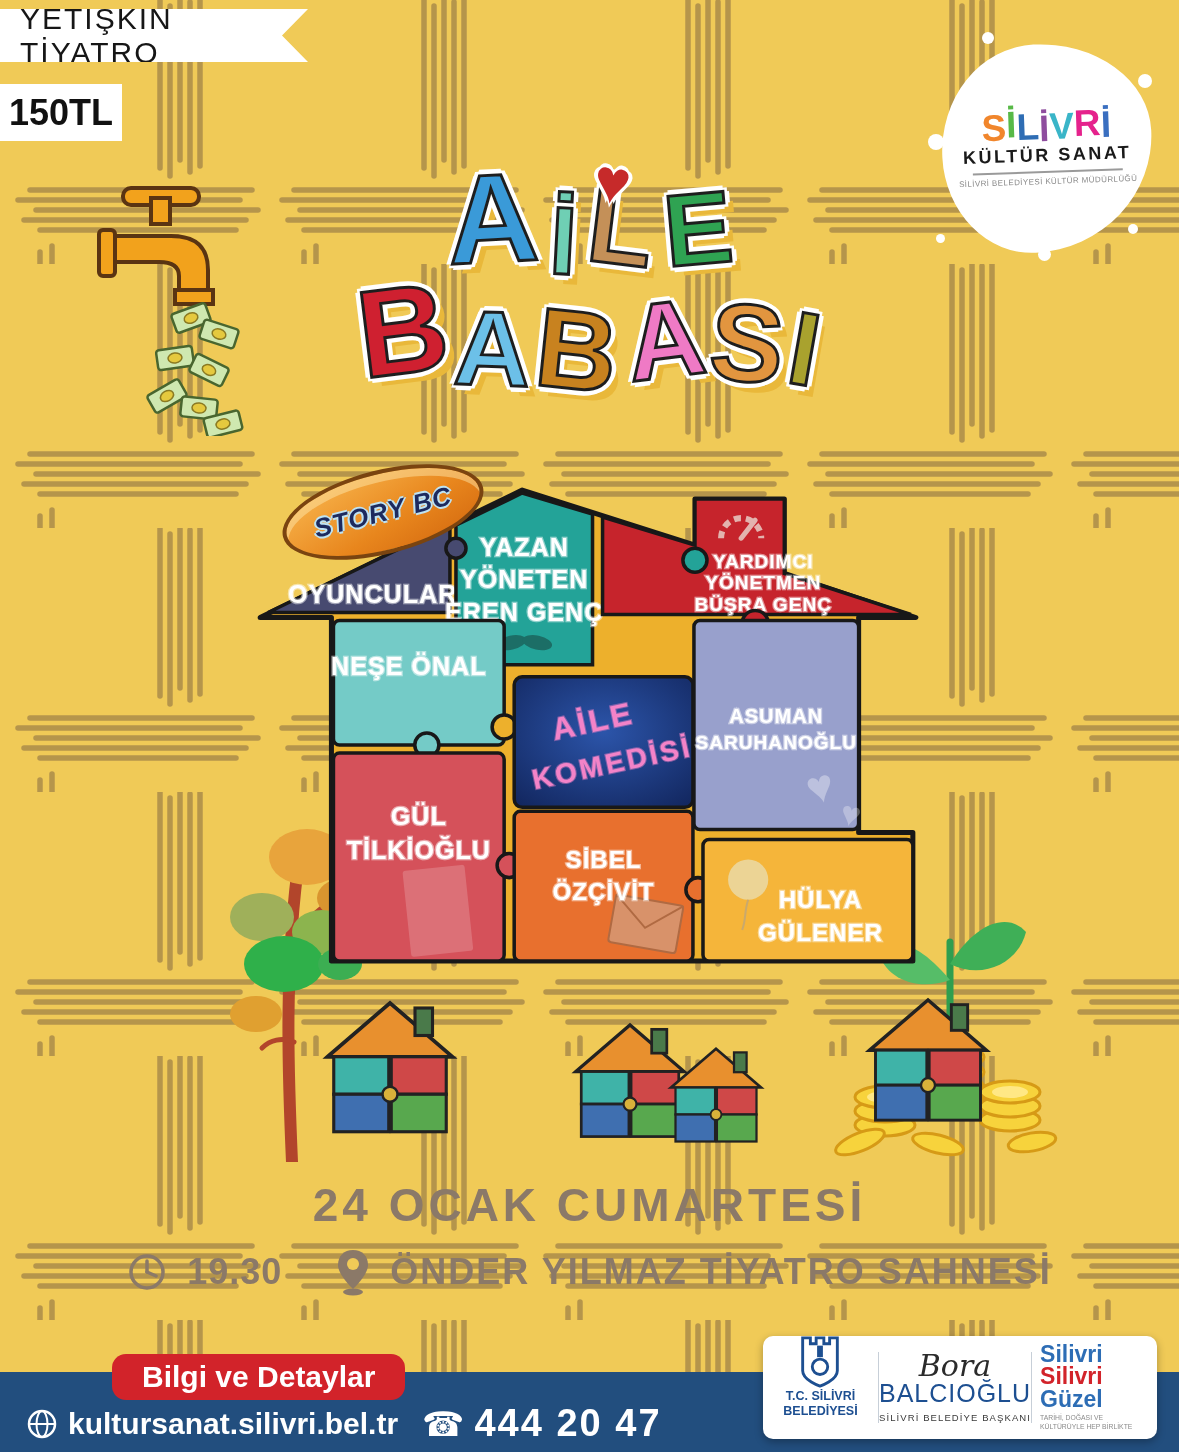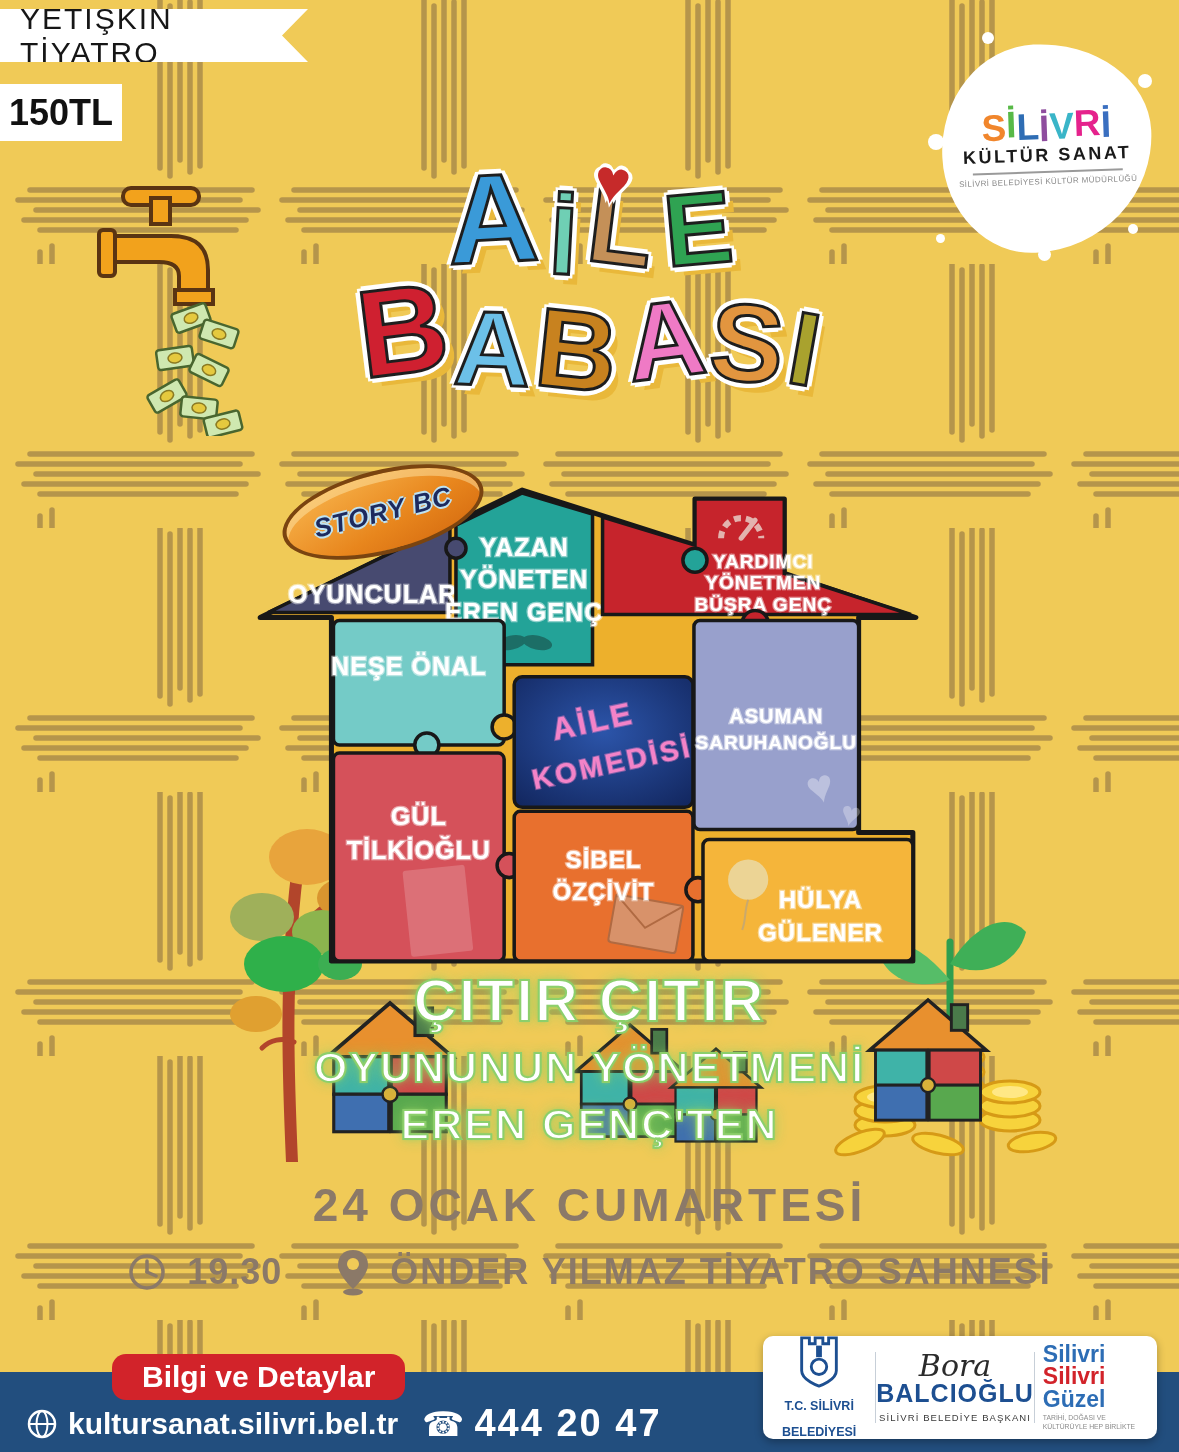--- a/index.html
+++ b/index.html
@@ -85,25 +85,25 @@
   .info-badge{position:absolute;left:112px;top:1354px;background:#d2232a;color:#fff;z-index:7;
     font-size:30px;font-weight:bold;padding:6px 30px;border-radius:14px;}
   .contact{position:absolute;left:26px;top:1402px;z-index:7;display:flex;align-items:center;gap:10px;color:#fff;}
   .contact .site{font-size:30px;font-weight:bold;}
   .contact .phone-glyph{font-size:34px;margin-left:14px;line-height:1;}
   .contact .num{font-size:38px;font-weight:bold;letter-spacing:2px;}
 
   .card{position:absolute;left:763px;top:1336px;width:394px;height:103px;background:#fff;z-index:7;
     border-radius:10px;box-shadow:0 3px 8px rgba(0,0,0,.3);display:flex;align-items:stretch;overflow:hidden;}
   .card .sep{width:1px;background:#c7cfd8;margin:16px 0;}
-  .card .s1{width:116px;display:flex;flex-direction:column;align-items:center;justify-content:space-between;gap:2px;}
+  .card .s1{width:116px;display:flex;flex-direction:column;align-items:center;justify-content:flex-start;gap:2px;}
   .card .s1 .l{font-size:12.5px;font-weight:bold;color:#1d4f91;line-height:1.05;text-align:center;}
   .card .s2{flex:1;display:flex;flex-direction:column;align-items:center;justify-content:center;}
   .mayor-first{font-family:"DejaVu Serif",serif;font-style:italic;font-size:30px;color:#2b2b2b;line-height:.9;}
-  .mayor-last{font-size:25px;font-weight:bold;color:#1d4f91;letter-spacing:1px;}
+  .mayor-last{font-size:25px;font-weight:normal;color:#1d4f91;letter-spacing:1px;}
   .mayor-title{font-size:9.5px;color:#3a3a3a;letter-spacing:1.1px;margin-top:4px;}
   .card .s3{width:118px;display:flex;flex-direction:column;justify-content:center;padding-left:8px;}
   .sl{font-size:23px;font-weight:bold;line-height:.98;}
   .sl.blue{color:#2d6db5;} .sl.red{color:#d2232a;}
   .sfine{font-size:6.8px;color:#8a8a8a;line-height:1.3;margin-top:4px;}
 </style>
 </head>
 <body>
 
 <div class="poster">
@@ -349,25 +349,20 @@
   <svg class="mini-houses" style="left:565px;top:1012px;" width="130" height="130" viewBox="0 0 120 120">
       <use href="#miniHouse"></use>
     </svg>
   <svg class="mini-houses" style="left:662px;top:1038px;" width="108" height="108" viewBox="0 0 120 120">
       <use href="#miniHouse"></use>
     </svg>
   <svg class="mini-houses" style="left:858px;top:986px;" width="140" height="140" viewBox="0 0 120 120">
       <use href="#miniHouse"></use>
     </svg>
 
-  <div class="tagline">
-    <div class="tag1">ÇITIR ÇITIR</div>
-    <div class="tag2">OYUNUNUN YÖNETMENİ</div>
-    <div class="tag3">EREN GENÇ'TEN</div>
-  </div>
 
   <div class="event">
     <div class="date">24 OCAK CUMARTESİ</div>
     <div class="when">
       <svg width="40" height="40" viewBox="0 0 40 40">
         <circle cx="20" cy="20" r="16" stroke="#8b7968" stroke-width="3.5" fill="none"></circle>
         <line x1="20" y1="20" x2="20" y2="9" stroke="#8b7968" stroke-width="3.5" stroke-linecap="round"></line>
         <line x1="20" y1="20" x2="29" y2="24" stroke="#8b7968" stroke-width="3.5" stroke-linecap="round"></line>
       </svg>
       <span class="t">19.30</span>

